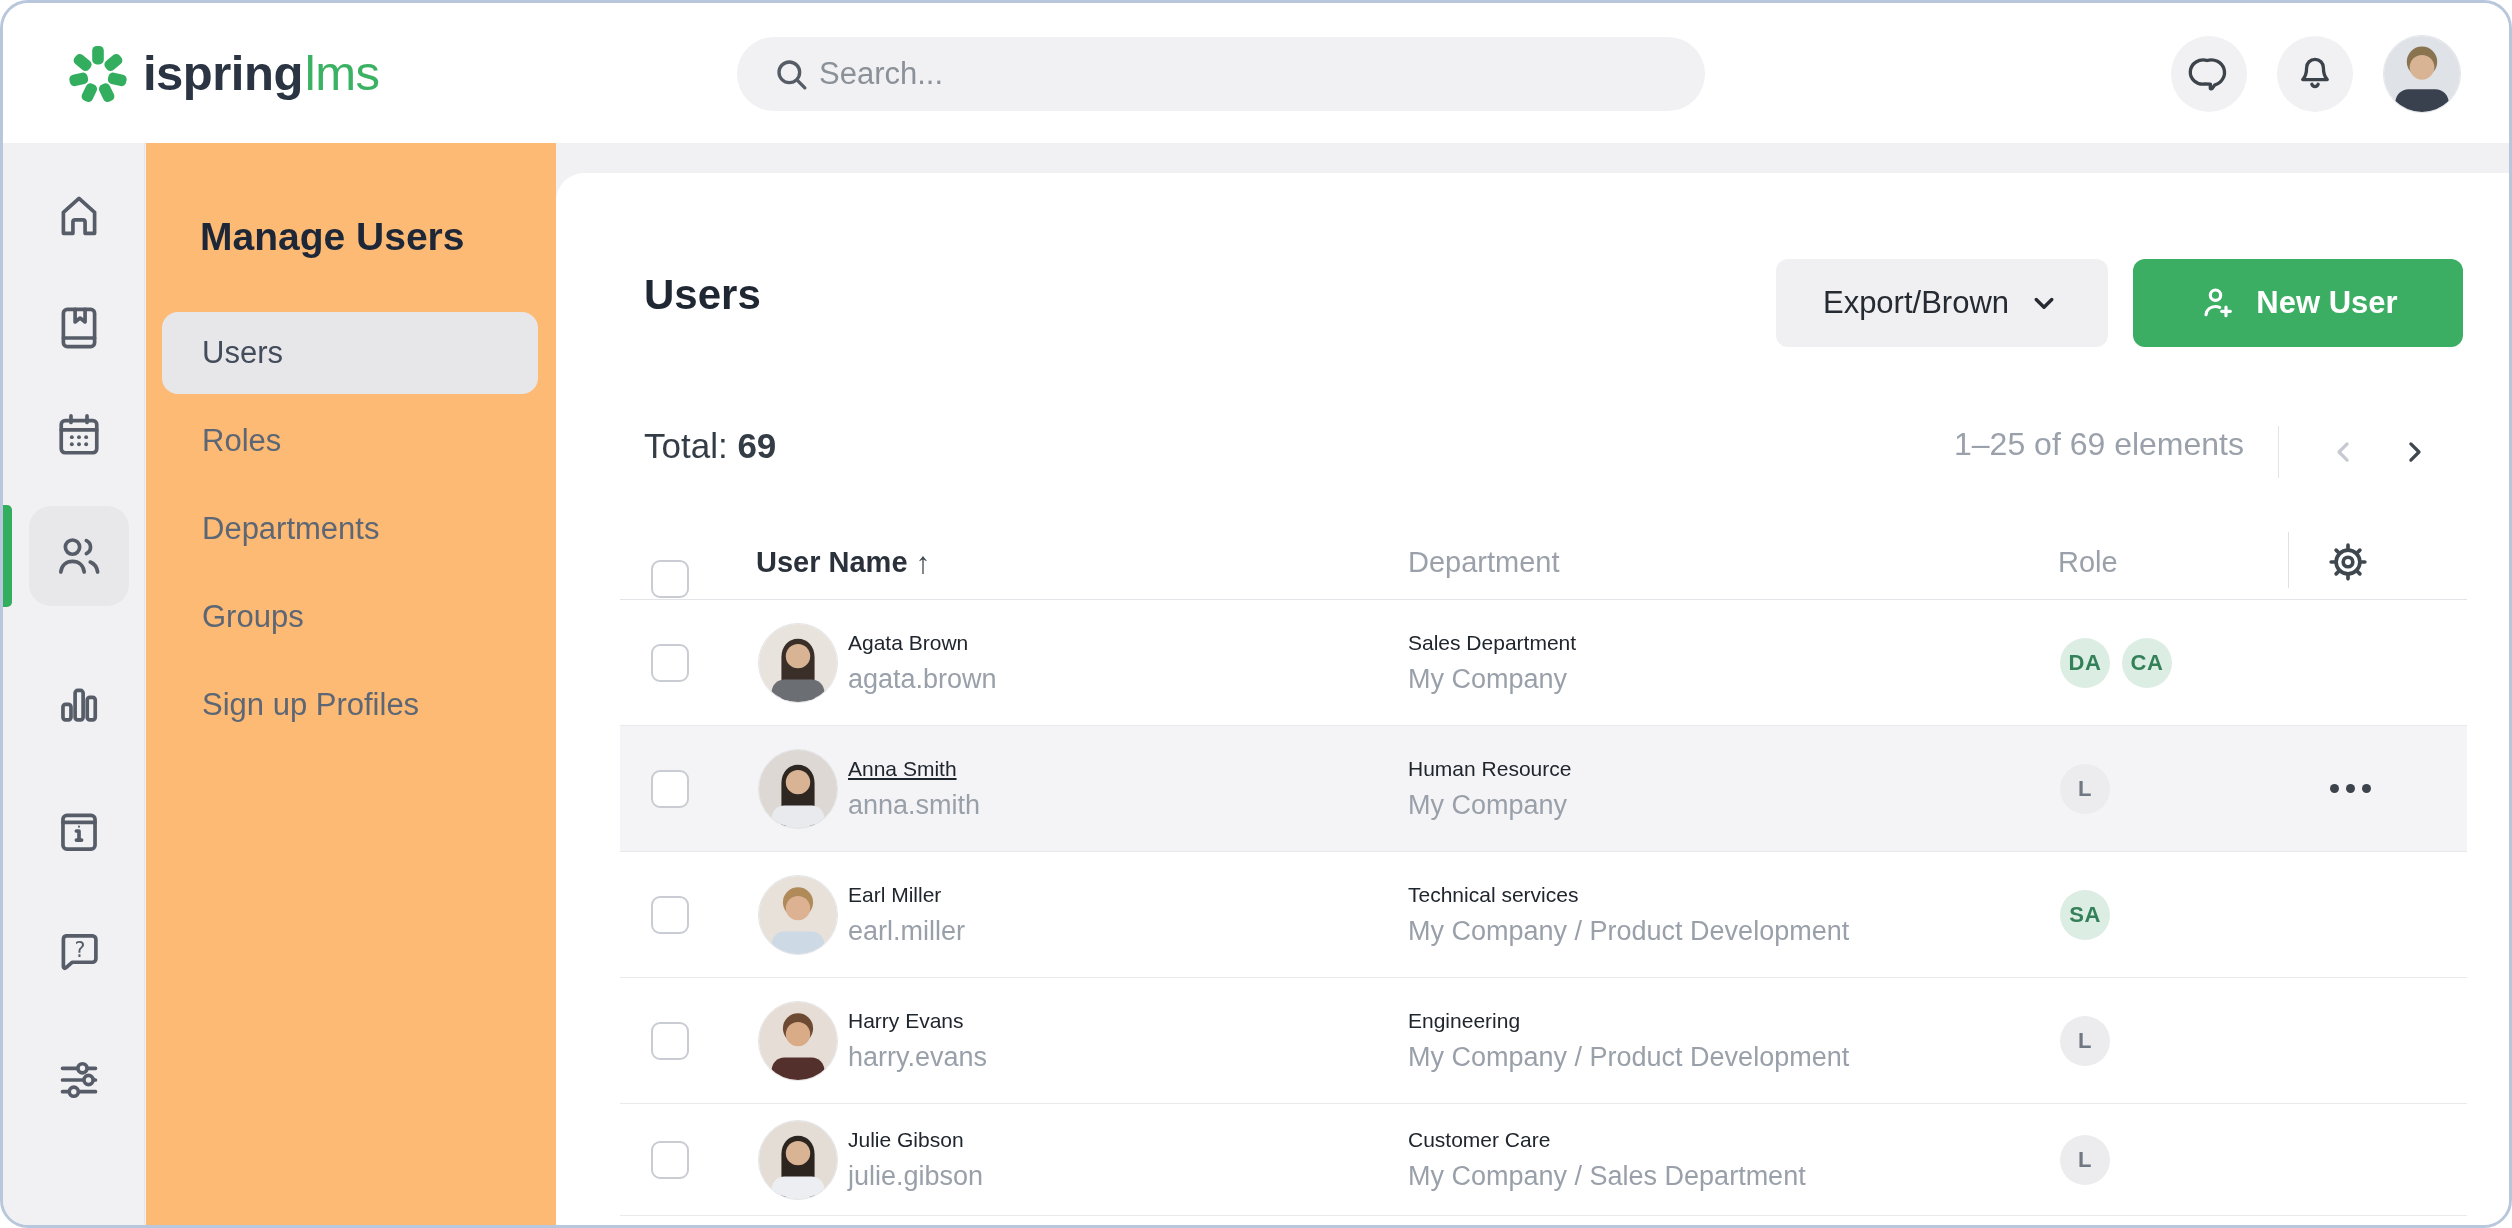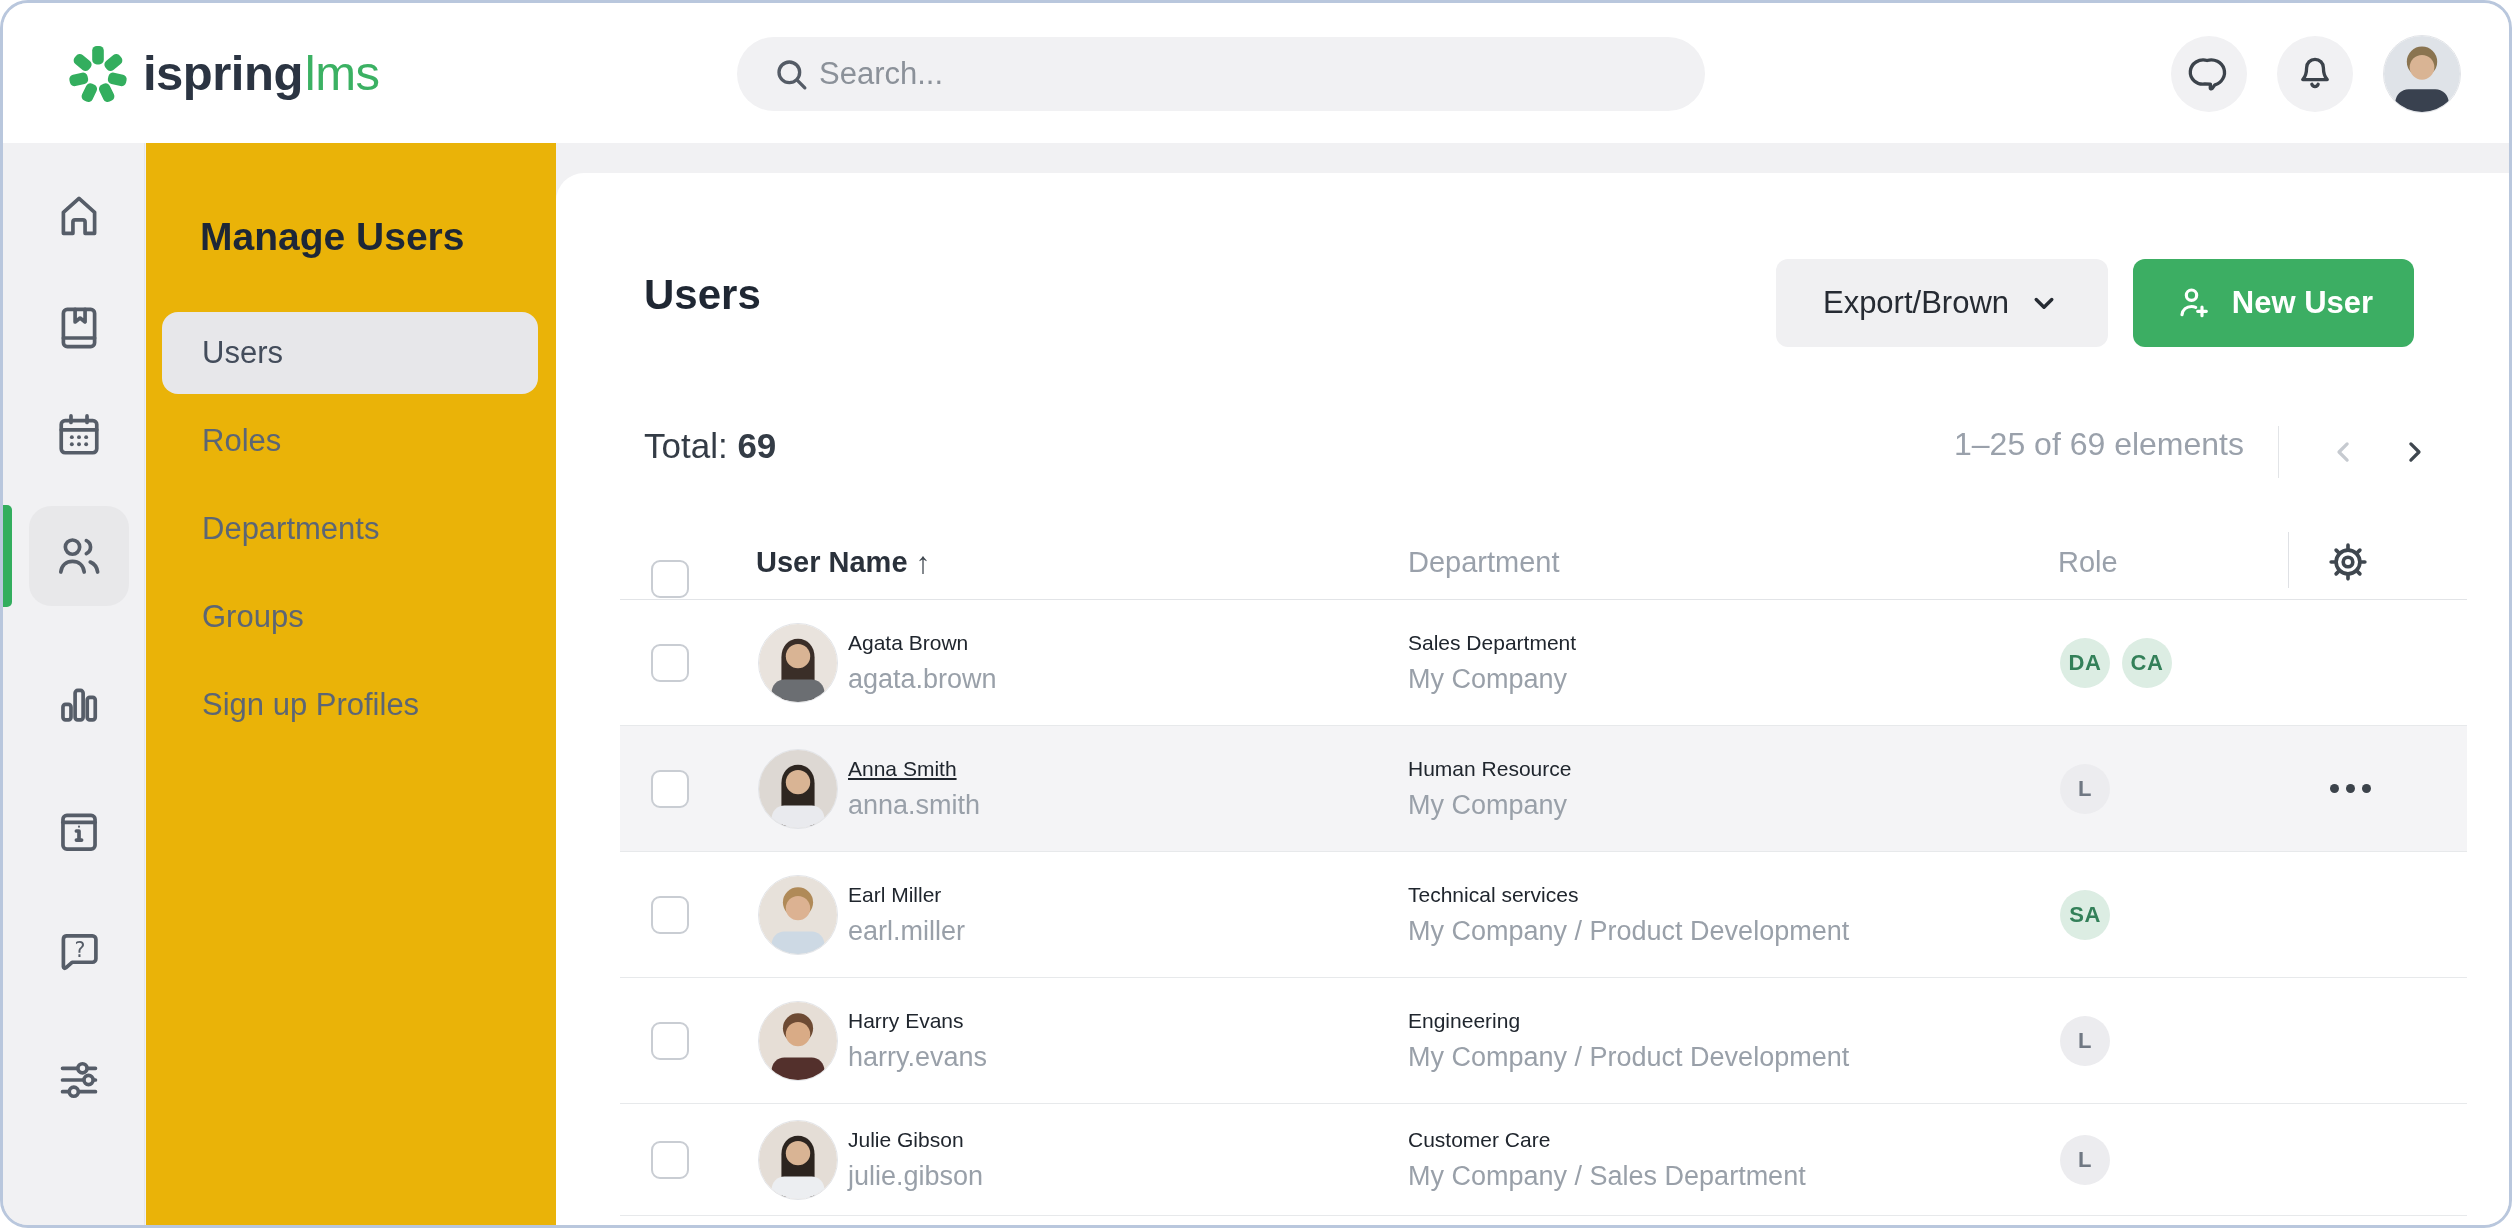--- a/index.html
+++ b/index.html
@@ -41,41 +41,41 @@
   .icon-btn {
     position:absolute; left:26px; width:100px; height:100px; border-radius:22px;
     display:flex; align-items:center; justify-content:center; color:#565d68; cursor:pointer;
   }
   .icon-btn svg { width:52px; height:52px; }
   .icon-btn.active { background:#e8e8ea; }
   .active-bar {
     position:absolute; left:0; width:9px; border-radius:0 5px 5px 0; background:#33ae5e;
   }
   
-  .navpanel { position:absolute; left:143px; top:140px; bottom:0; width:410px; background:#eab308; }
+  .navpanel { position:absolute; left:143px; top:140px; bottom:0; width:410px; background:#fdba74; }
   .nav-title { position:absolute; left:54px; top:72px; font-size:39px; font-weight:700; color:#1d2737; }
   .nav-list { position:absolute; left:16px; top:169px; width:376px; }
   .nav-item {
     height:82px; margin-bottom:6px; border-radius:16px; display:flex; align-items:center;
     padding-left:40px; font-size:31px; color:#5c6675; cursor:pointer;
   }
   .nav-item.active { background:#e7e7ea; color:#434c5b; }
   
   .main {
     position:absolute; left:553px; top:170px; right:0; bottom:0;
     background:#fff; border-top-left-radius:28px;
   }
   .main-title { position:absolute; left:88px; top:98px; font-size:42px; font-weight:700; color:#1f2733; }
   .btn {
     position:absolute; top:86px; height:88px; border-radius:12px; display:flex; align-items:center;
     justify-content:center; gap:18px; cursor:pointer; font-size:31px;
   }
   .btn-export { left:1220px; width:332px; background:#f0f0f2; color:#262b33; font-weight:500; }
   .btn-export svg { width:34px; height:34px; color:#262b33; }
-  .btn-new { left:1577px; width:281px; background:#3cae63; color:#fff; font-weight:700; }
+  .btn-new { left:1577px; width:330px; background:#3cae63; color:#fff; font-weight:700; }
   .btn-new svg { width:40px; height:40px; }
   .total { position:absolute; left:88px; top:253px; font-size:35px; color:#343c46; }
   .pagination {
     position:absolute; right:60px; top:253px; display:flex; align-items:flex-start; font-size:32px; color:#9aa1ab;
   }
   .pagination .range { margin-right:34px; }
   .pagination .pg-divider { width:1px; height:52px; background:#e2e4e7; margin-right:30px; }
   .pg-arrow { width:70px; height:52px; display:flex; align-items:center; justify-content:center; cursor:pointer; }
   .pg-arrow svg { width:30px; height:30px; }
   .pg-prev { color:#c6cad0; }

